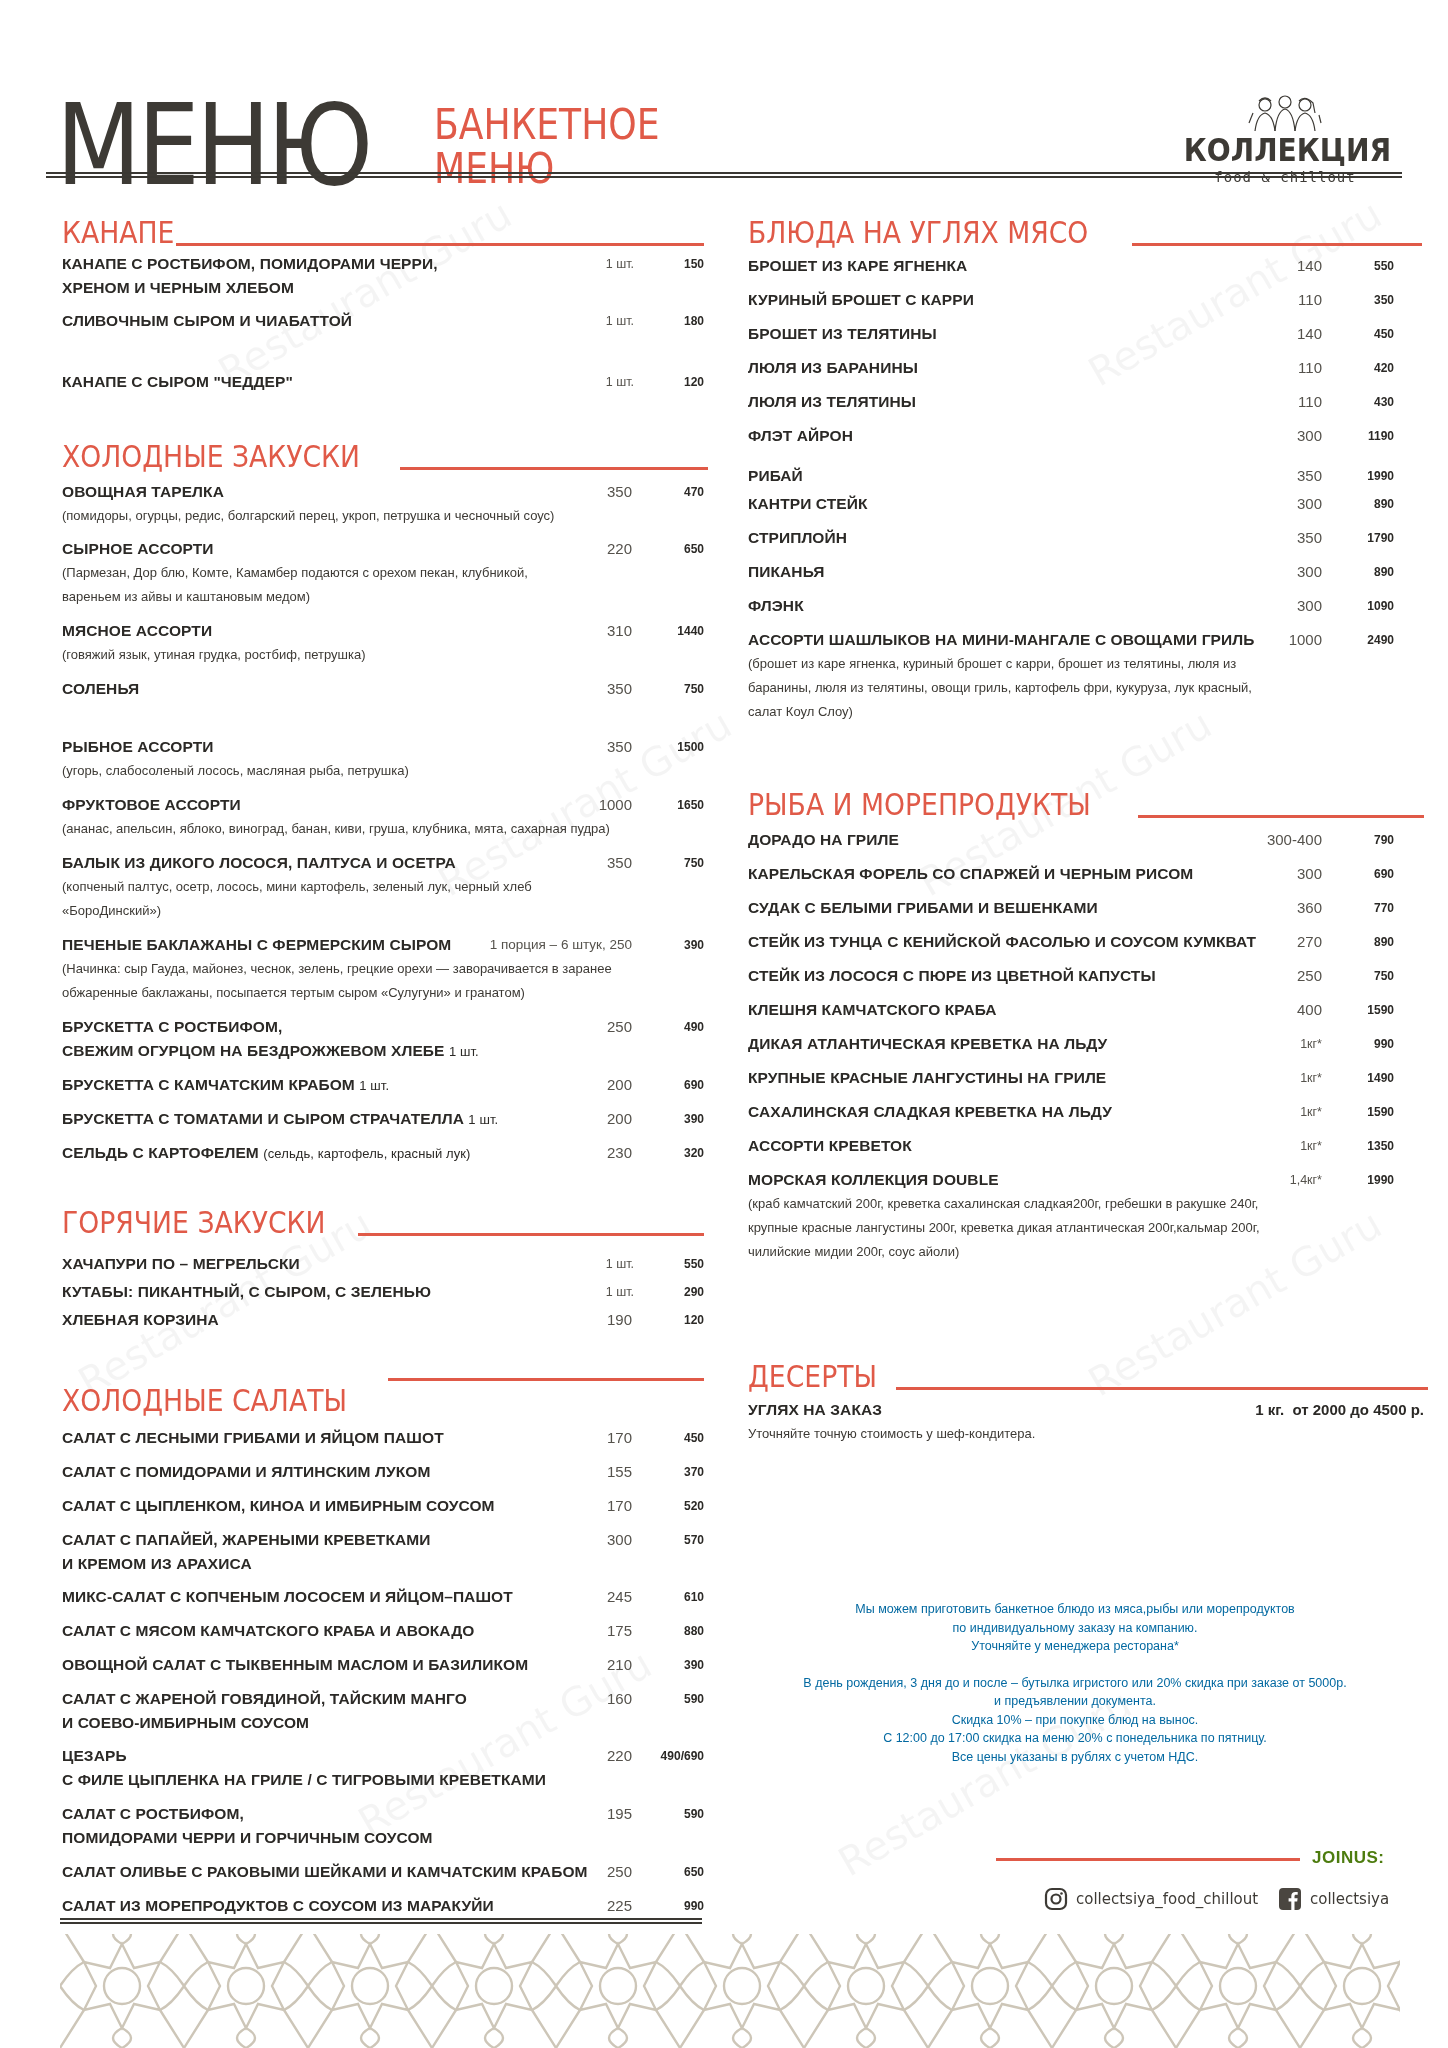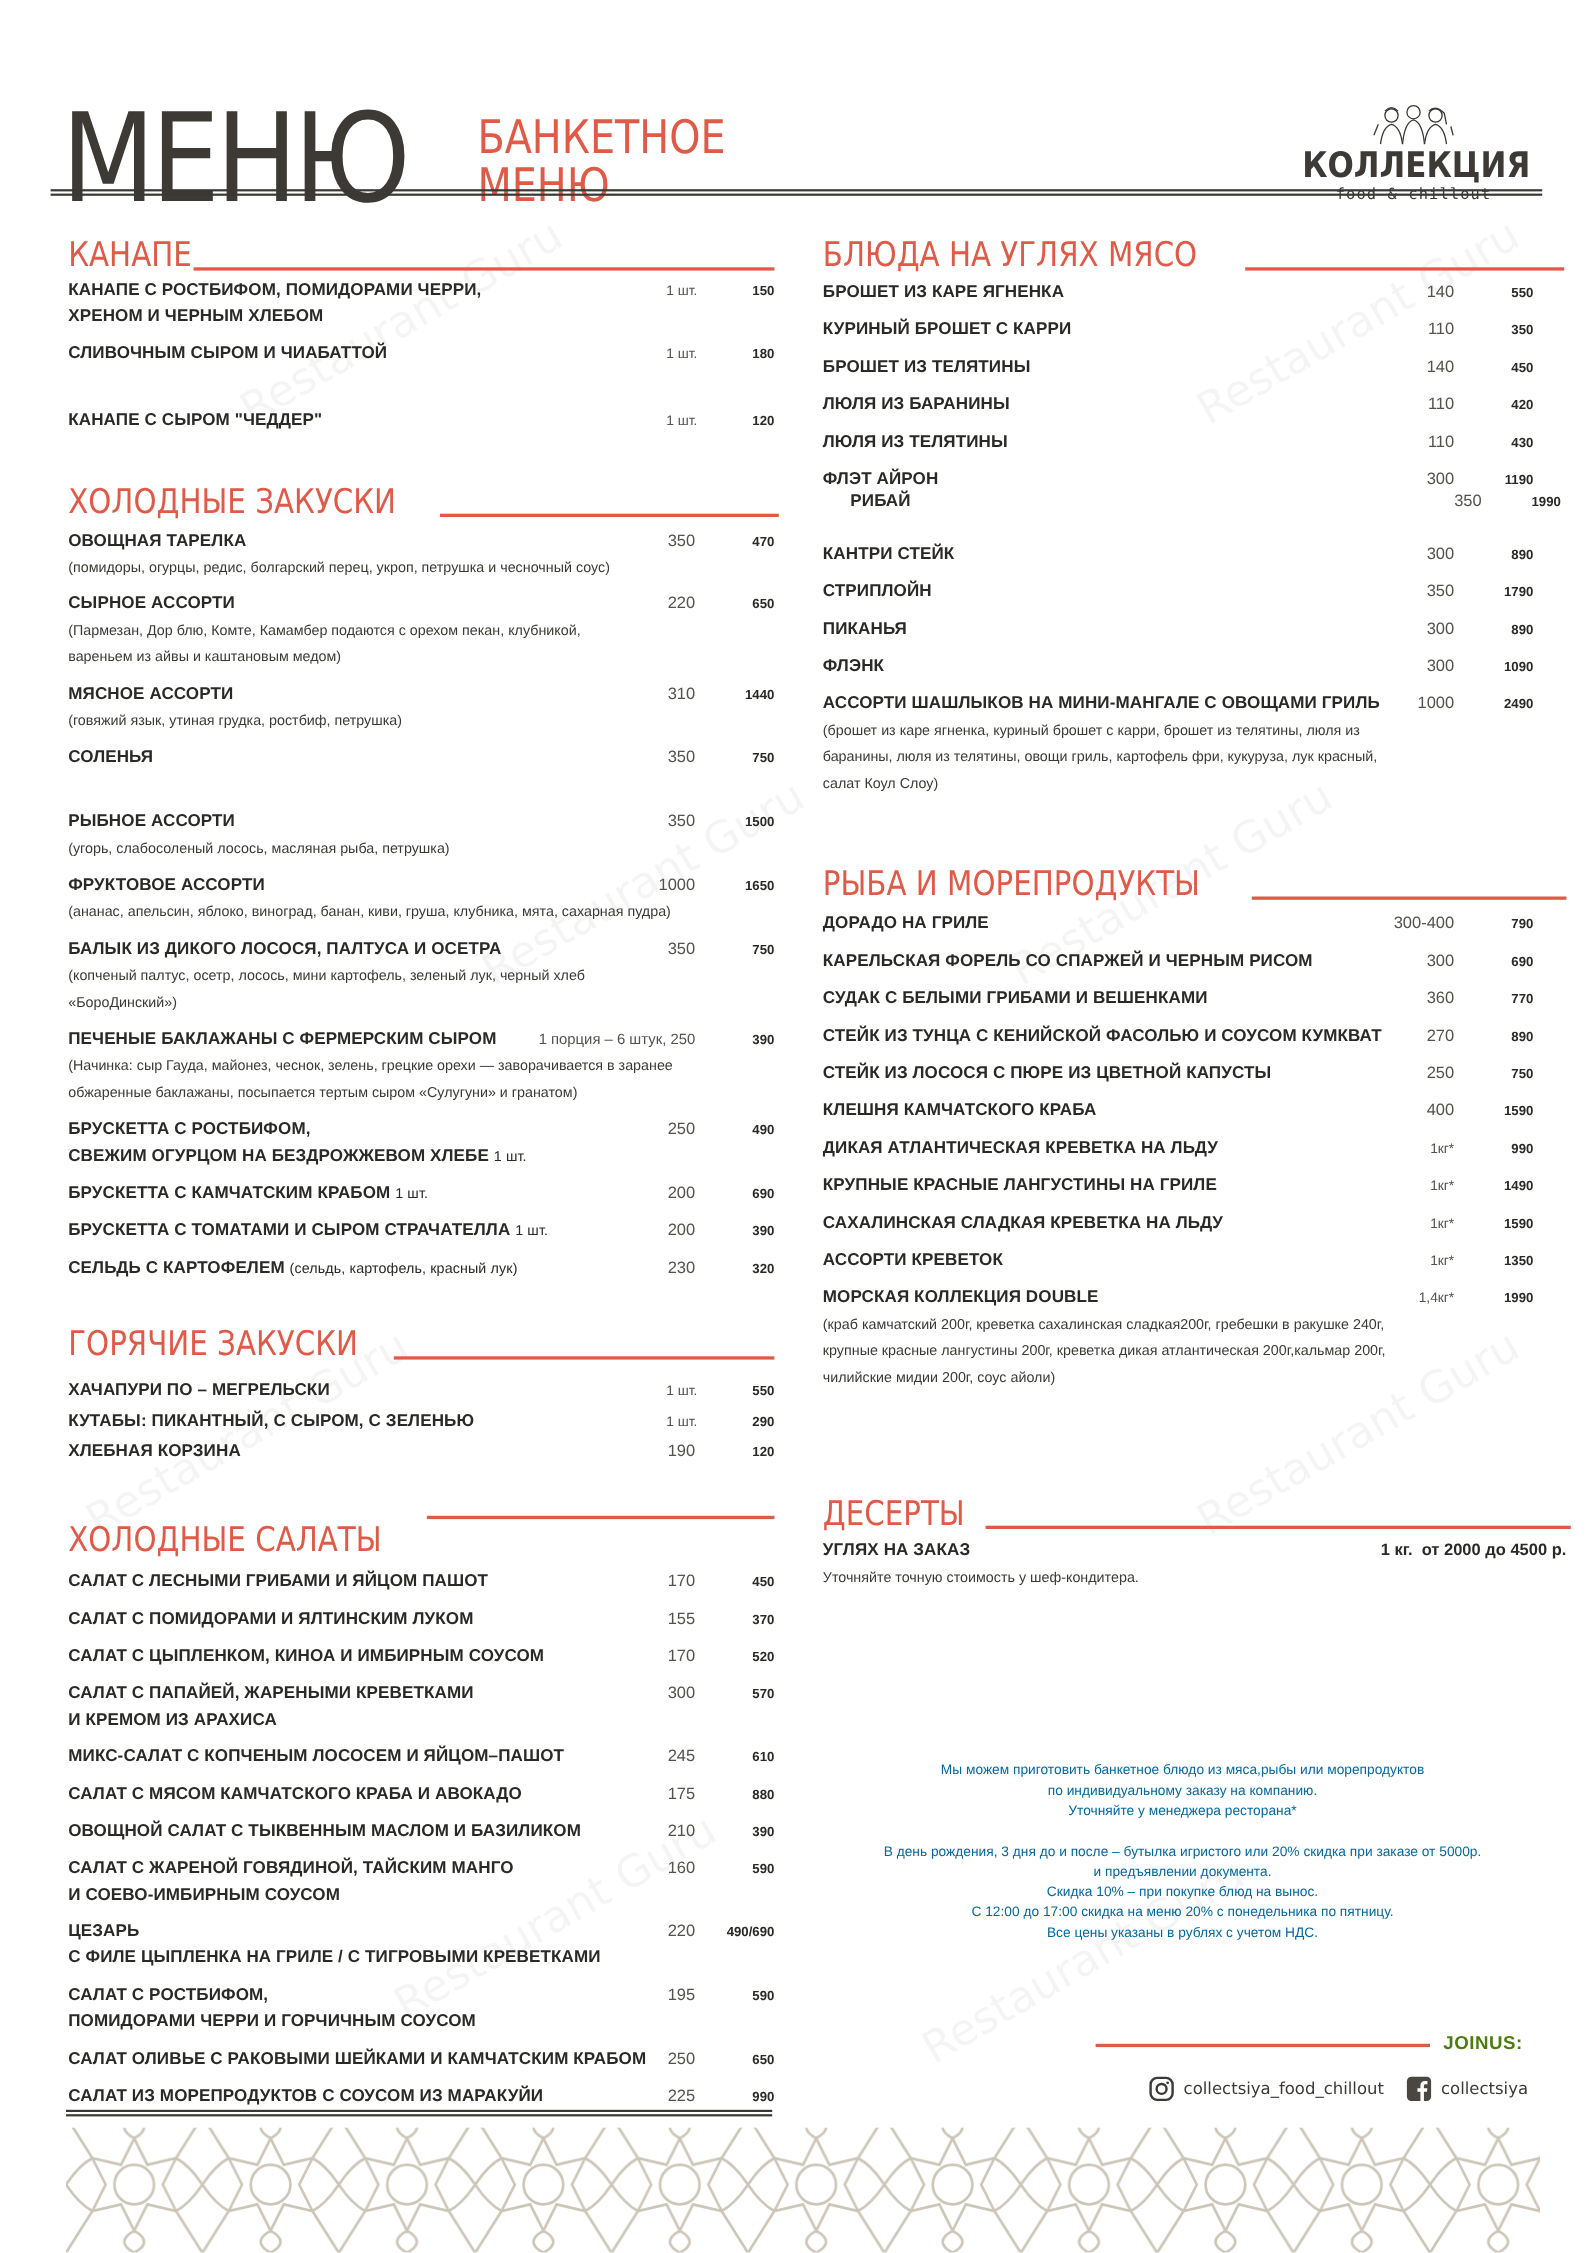--- a/index.html
+++ b/index.html
@@ -313,21 +313,21 @@
   <div class="item" style="top:190px;">
     <div class="item-name">ЛЮЛЯ ИЗ ТЕЛЯТИНЫ</div>
     <div class="item-w" style="right:66px;">110</div>
     <div class="item-p" style="right:-6px;">430</div>
   </div>
   <div class="item" style="top:224px;">
     <div class="item-name">ФЛЭТ АЙРОН</div>
     <div class="item-w" style="right:66px;">300</div>
     <div class="item-p" style="right:-6px;">1190</div>
   </div>
-  <div class="item" style="top:244px;margin-left:25px;">
+  <div class="item" style="top:264px;">
     <div class="item-name">РИБАЙ</div>
     <div class="item-w" style="right:66px;">350</div>
     <div class="item-p" style="right:-6px;">1990</div>
   </div>
   <div class="item" style="top:292px;">
     <div class="item-name">КАНТРИ СТЕЙК</div>
     <div class="item-w" style="right:66px;">300</div>
     <div class="item-p" style="right:-6px;">890</div>
   </div>
   <div class="item" style="top:326px;">

